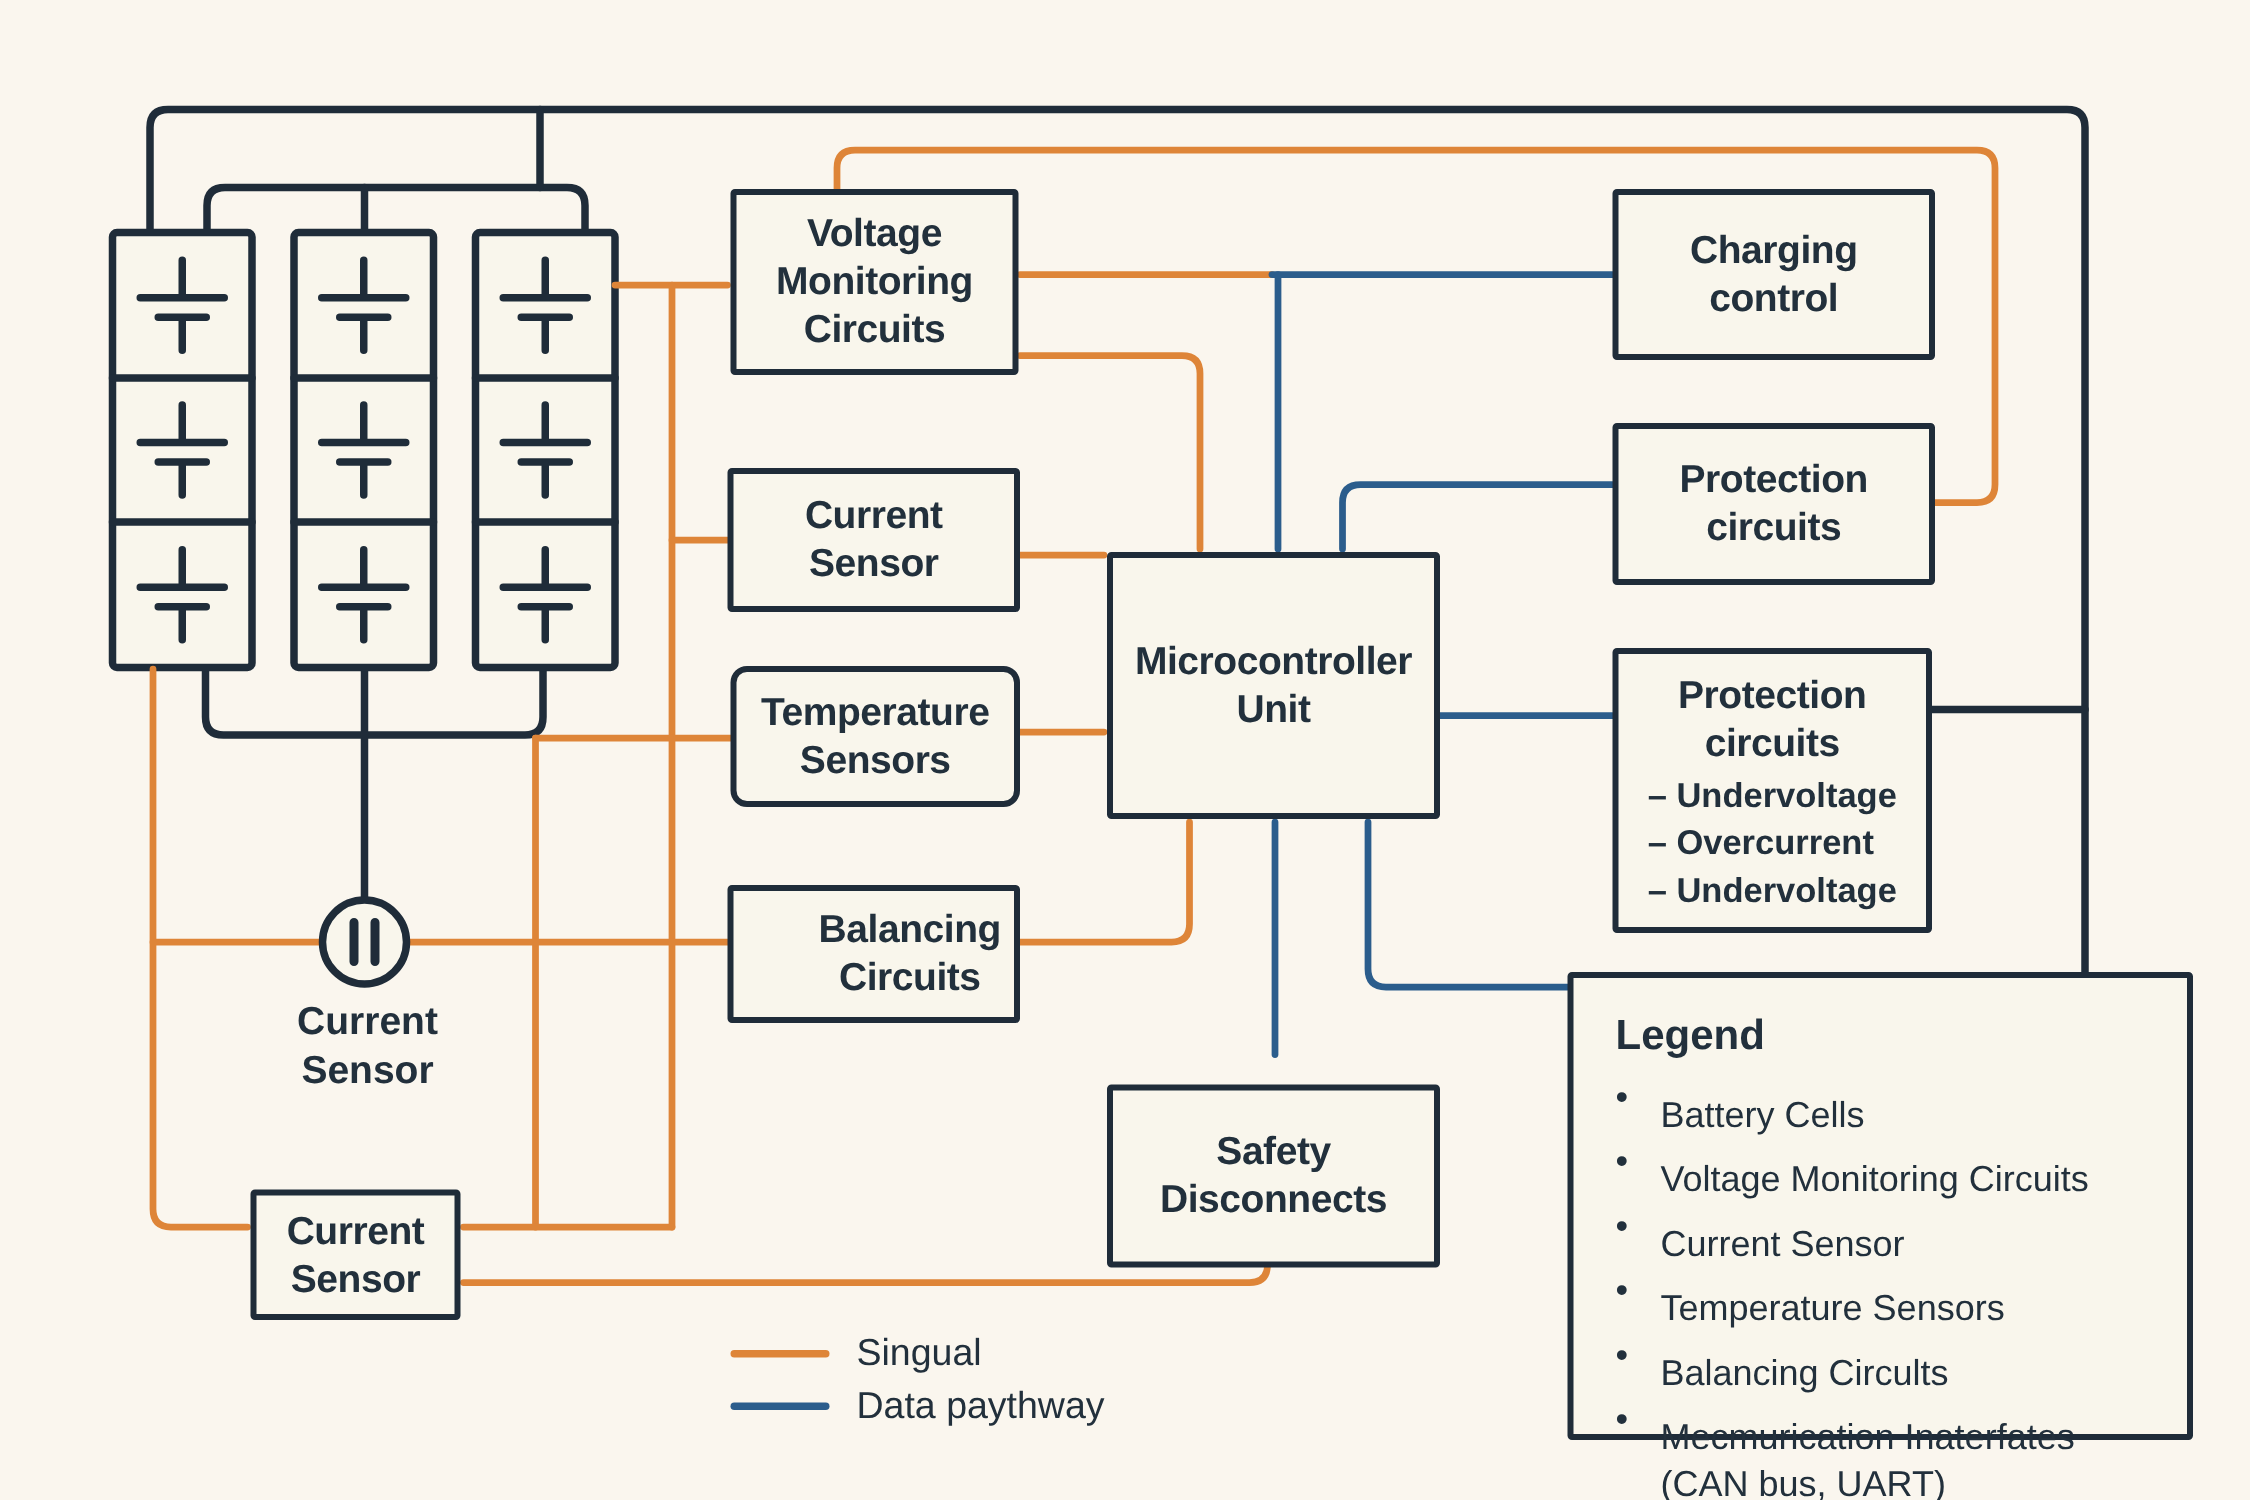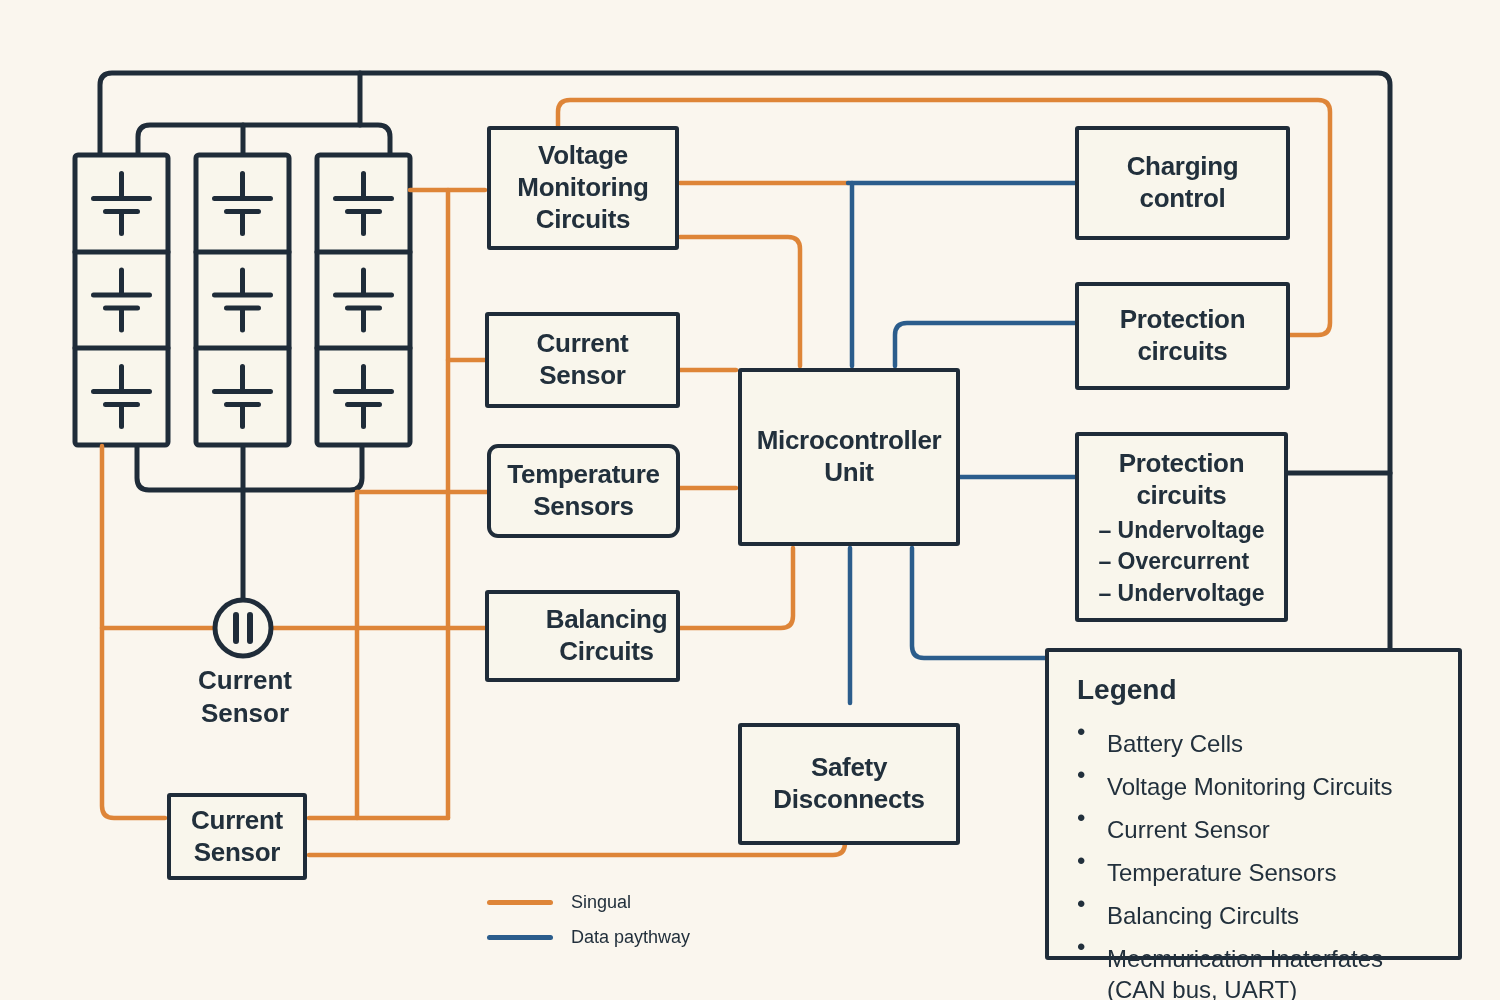--- a/index.html
+++ b/index.html
@@ -50,21 +50,21 @@
   #legend .legend-title{font-size:28px;font-weight:bold;margin-bottom:10px;}
   .legend-item{display:flex;font-size:24px;line-height:31px;}
   .legend-item .bullet{width:30px;flex:0 0 30px;text-align:left;color:var(--text);}
   .legend-item .li-text{white-space:pre-line;margin-top:12px;}
   
   #line-legend{position:absolute;left:487px;top:885px;}
   .line-key{display:flex;align-items:center;height:35px;}
   .swatch{width:66px;height:5px;border-radius:3px;margin-right:18px;}
   .swatch.signal{background:var(--signal);}
   .swatch.data{background:var(--data);}
-  .line-key .key-label{font-size:18px;color:var(--text);}
+  .line-key .key-label{font-size:25px;color:var(--text);}
   svg .w-dark{stroke:var(--dark);}
   svg .w-sig{stroke:var(--signal);}
   svg .w-dat{stroke:var(--data);}
 </style>
 </head>
 <body>
 
 <div id="stage">
 
   <svg id="wires" width="1500" height="1000" viewBox="0 0 1500 1000">

